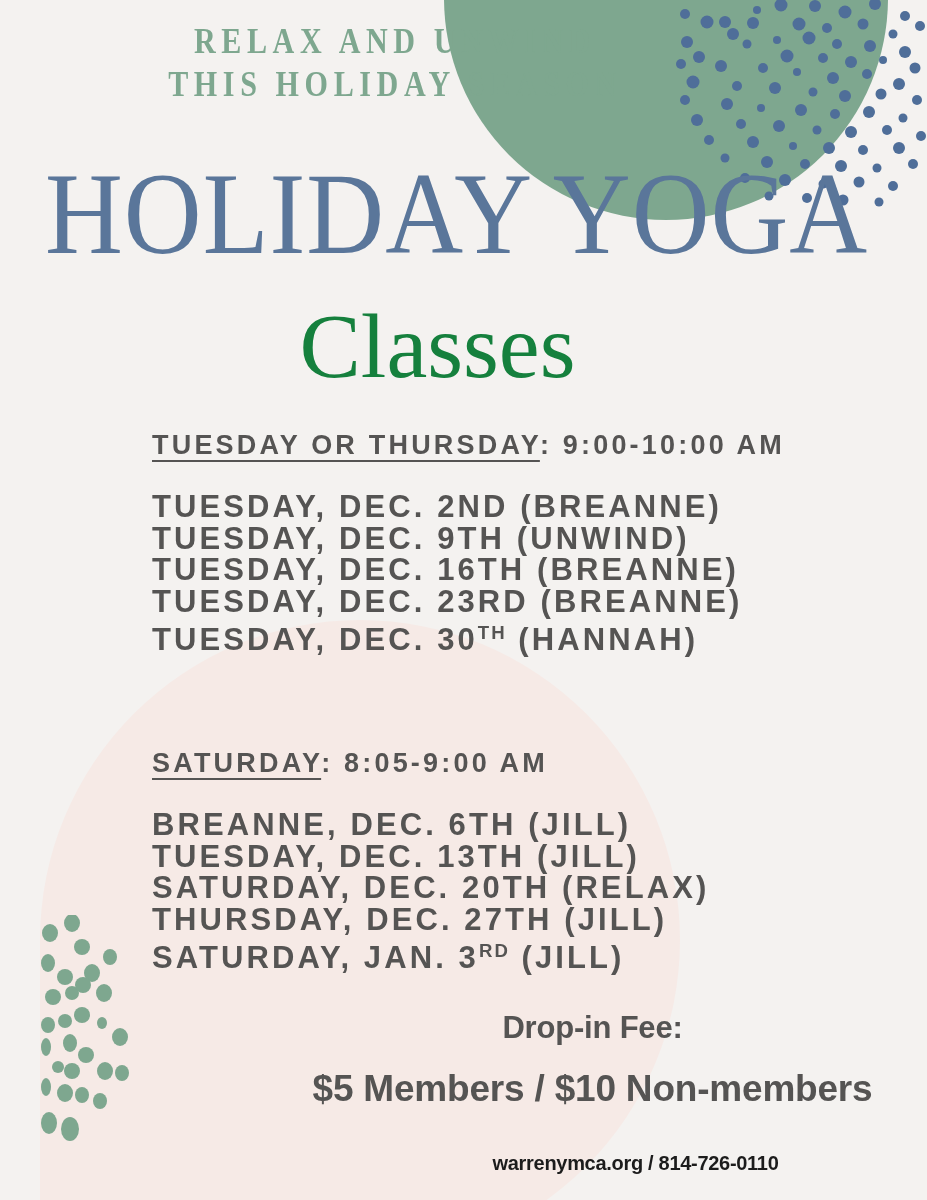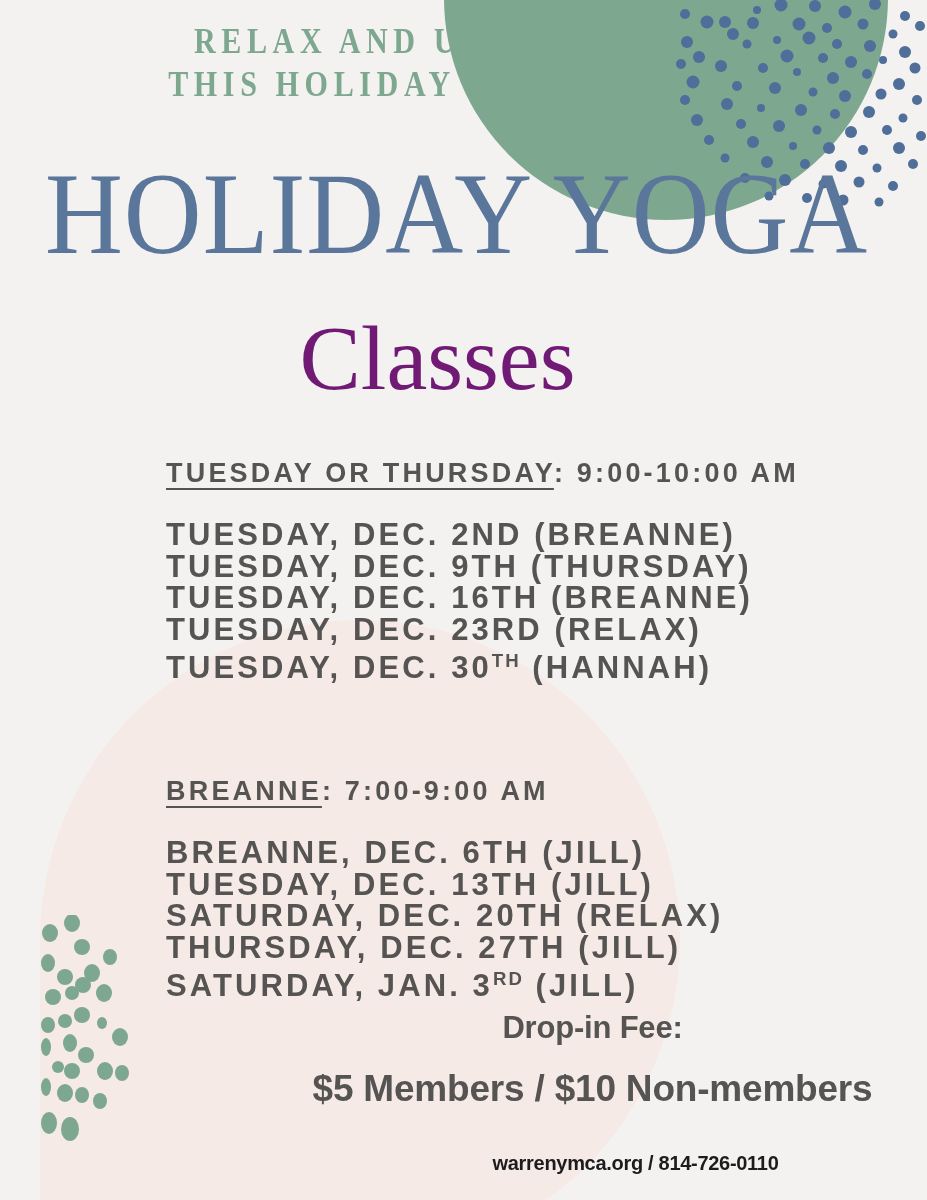--- a/index.html
+++ b/index.html
@@ -100,33 +100,33 @@
     line-height: 1;
     letter-spacing: 1px;
     color: #5a769a;
     transform: scaleX(0.93);
     transform-origin: left top;
     white-space: nowrap;
   }
 
   #subtitle {
     position: absolute;
-    top: 312px;
+    top: 300px;
     left: 0;
     width: 875px;
     text-align: center;
     font-family: "Liberation Serif", serif;
     font-weight: 400;
     font-size: 92px;
     line-height: 1;
-    color: #701a75;
+    color: #15803d;
   }
 
   
-  .sched-block { position: absolute; left: 166px; margin-top: 28px; }
+  .sched-block { position: absolute; left: 152px; }
   #tue-block { top: 430px; }
   #sat-block { top: 748px; }
 
   .sched-head {
     font-size: 27px;
     font-weight: 700;
     letter-spacing: 3.2px;
     color: #555453;
     white-space: nowrap;
     margin-bottom: 30px;
@@ -320,29 +320,29 @@
 THIS HOLIDAY SEASON</div>
 
     <div id="main-title">HOLIDAY YOGA</div>
 
     <div id="subtitle">Classes</div>
 
     <div class="sched-block" id="tue-block">
       <div class="sched-head"><span class="u">TUESDAY OR THURSDAY</span><span>: 9:00-10:00 AM</span></div>
       <ul class="sched-list" id="weekday-sessions">
           <li>TUESDAY, DEC. 2ND (BREANNE)</li>
-          <li>TUESDAY, DEC. 9TH (THURSDAY)</li>
+          <li>TUESDAY, DEC. 9TH (UNWIND)</li>
           <li>TUESDAY, DEC. 16TH (BREANNE)</li>
-          <li>TUESDAY, DEC. 23RD (RELAX)</li>
+          <li>TUESDAY, DEC. 23RD (BREANNE)</li>
           <li>TUESDAY, DEC. 30<sup>TH</sup> (HANNAH)</li>
         </ul>
     </div>
 
     <div class="sched-block" id="sat-block">
-      <div class="sched-head"><span class="u">BREANNE</span><span>: 7:00-9:00 AM</span></div>
+      <div class="sched-head"><span class="u">SATURDAY</span><span>: 8:05-9:00 AM</span></div>
       <ul class="sched-list" id="saturday-sessions">
           <li>BREANNE, DEC. 6TH (JILL)</li>
           <li>TUESDAY, DEC. 13TH (JILL)</li>
           <li>SATURDAY, DEC. 20TH (RELAX)</li>
           <li>THURSDAY, DEC. 27TH (JILL)</li>
           <li>SATURDAY, JAN. 3<sup>RD</sup> (JILL)</li>
         </ul>
     </div>
 
     <div id="fee-title">Drop-in Fee:</div>

